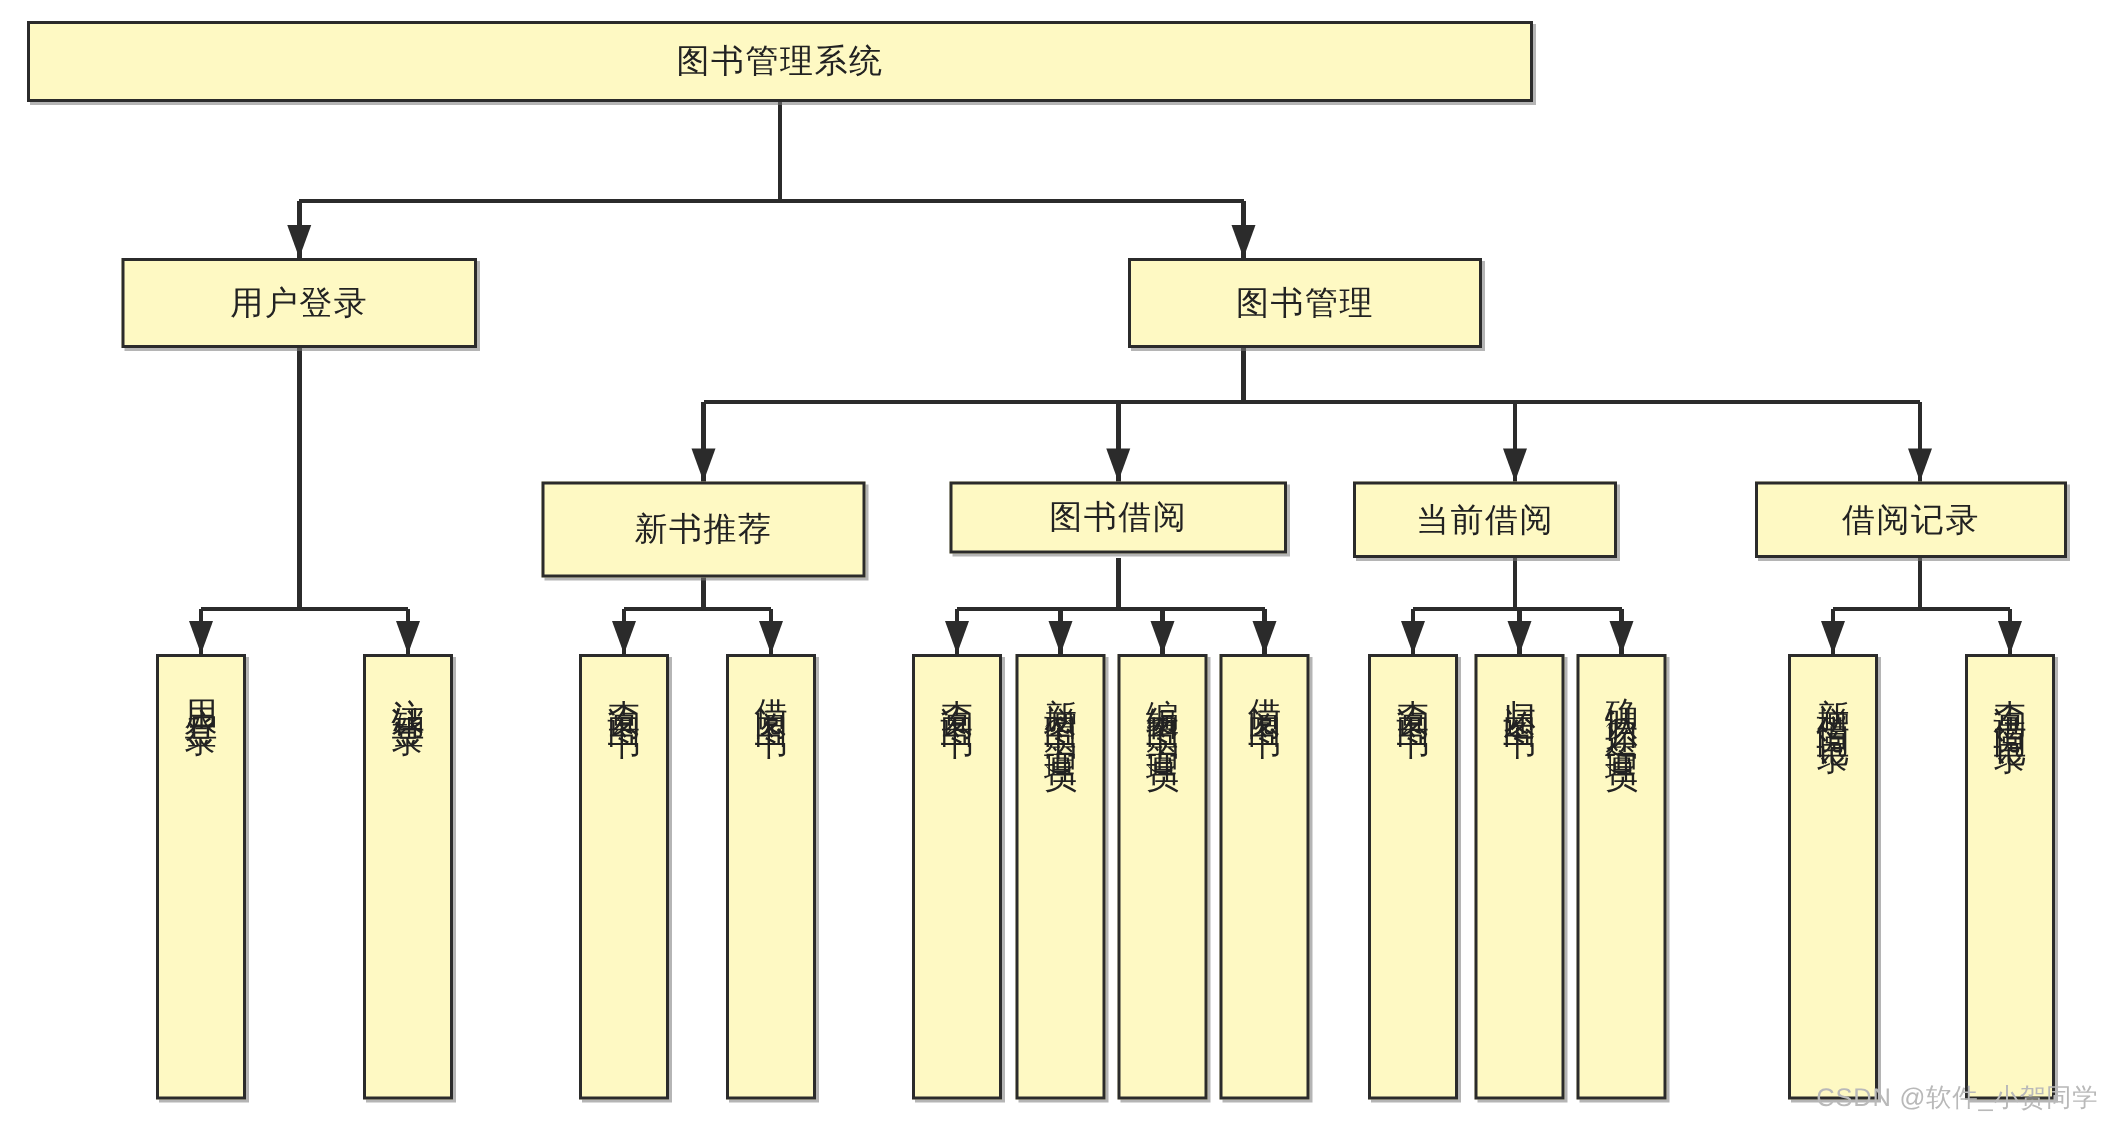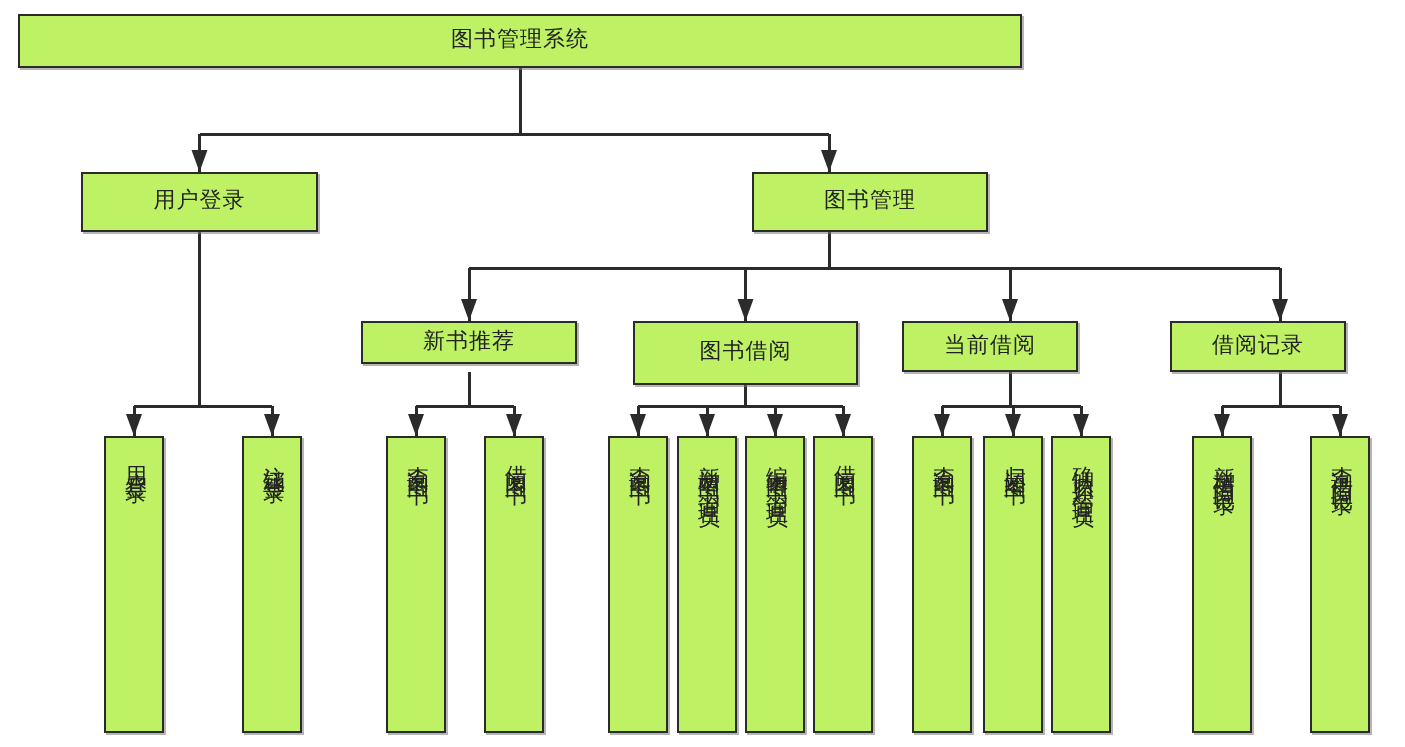--- a/index.html
+++ b/index.html
@@ -8,28 +8,27 @@
     background:#ffffff;
     font-family:"Liberation Sans","DejaVu Sans",sans-serif;
     overflow:hidden;
     position:relative;
   }
   #diagram-root{position:absolute;left:0;top:0;width:1405px;height:747px;}
   svg.connectors{position:absolute;left:0;top:0;width:1405px;height:747px;pointer-events:none;}
   .node{
     position:absolute;
     box-sizing:border-box;
-    background:#bef264;
+    background:#fef9c3;
     border:2px solid #2b2b2b;
     box-shadow:2px 2px 0 rgba(120,120,120,0.55);
     display:flex;
     align-items:center;
     justify-content:center;
     color:#222222;
-    font-family:Liberation Mono, monospace;
   }
   .node .label{
     display:block;
     text-align:center;
     line-height:1.18;
     letter-spacing:1px;
     color:#222222;
   }
   .node.horiz .label{
     font-size:22px;
@@ -120,30 +119,30 @@
   <div id="nodes-layer">
       <div class="node horiz" style="left: 18px; top: 14px; width: 1004px; height: 54px;">
         <span class="label">图书管理系统</span>
       </div>
       <div class="node horiz" style="left: 81px; top: 172px; width: 237px; height: 60px;">
         <span class="label">用户登录</span>
       </div>
       <div class="node horiz" style="left: 711px; top: 172px; width: 236px; height: 60px; margin-left: 41px;">
         <span class="label">图书管理</span>
       </div>
-      <div class="node horiz" style="left: 361px; top: 321px; width: 216px; height: 43px;">
+      <div class="node horiz" style="left: 361px; top: 321px; width: 216px; height: 64px;">
         <span class="label">新书推荐</span>
       </div>
-      <div class="node horiz" style="left: 633px; top: 321px; width: 225px; height: 64px;">
+      <div class="node horiz" style="left: 633px; top: 321px; width: 225px; height: 48px;">
         <span class="label">图书借阅</span>
       </div>
       <div class="node horiz" style="left: 902px; top: 321px; width: 176px; height: 51px;">
         <span class="label">当前借阅</span>
       </div>
-      <div class="node horiz" style="left: 1170px; top: 321px; width: 176px; height: 51px;">
+      <div class="node horiz" style="left: 1170px; top: 321px; width: 208px; height: 51px;">
         <span class="label">借阅记录</span>
       </div>
       <div class="node vert" style="left: 104px; top: 436px; width: 60px; height: 297px;">
         <span class="label">用户登录</span>
       </div>
       <div class="node vert" style="left: 242px; top: 436px; width: 60px; height: 297px;">
         <span class="label">注销登录</span>
       </div>
       <div class="node vert" style="left: 386px; top: 436px; width: 60px; height: 297px;">
         <span class="label">查询图书</span>
@@ -172,13 +171,14 @@
       <div class="node vert" style="left: 1051px; top: 436px; width: 60px; height: 297px;">
         <span class="label">确认归还（管理员）</span>
       </div>
       <div class="node vert" style="left: 1192px; top: 436px; width: 60px; height: 297px;">
         <span class="label">新增借阅记录</span>
       </div>
       <div class="node vert" style="left: 1310px; top: 436px; width: 60px; height: 297px;">
         <span class="label">查询借阅记录</span>
       </div>
     </div>
+  <div id="watermark">CSDN @软件_小贺同学</div>
 </div>
 
 </body></html>

